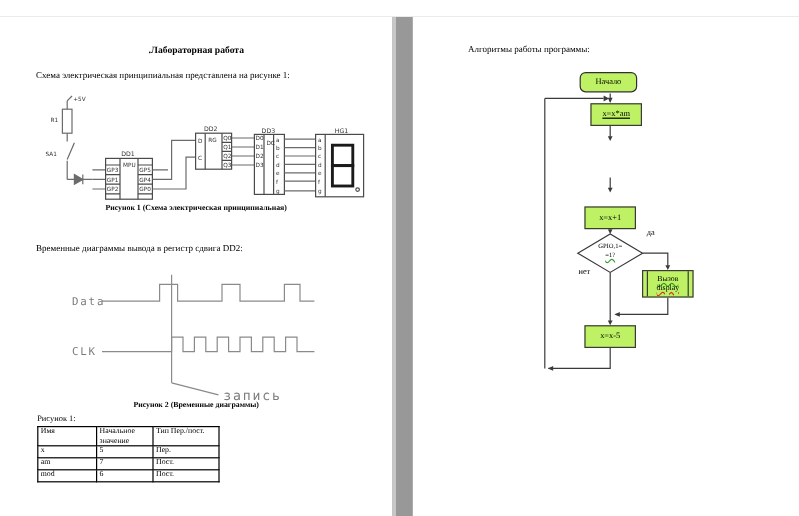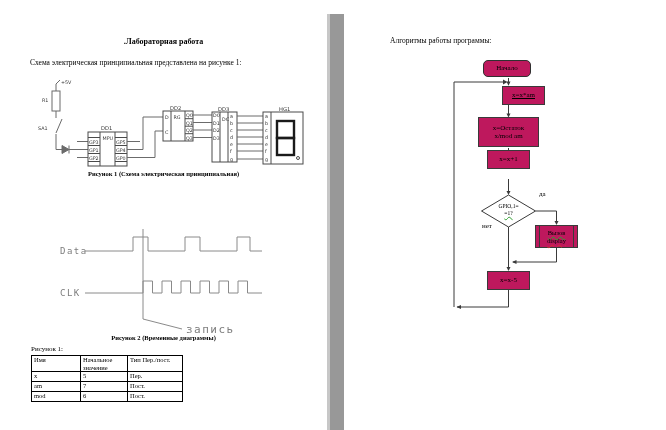--- a/index.html
+++ b/index.html
@@ -12,21 +12,21 @@
   .doc-title{top:23px;left:0;width:100%;text-align:center;font-weight:bold;font-size:8px;color:#000;}
   .body-text{font-size:7.5px;color:#000;white-space:nowrap;}
   .caption{left:0;width:100%;text-align:center;font-weight:bold;font-size:6.5px;color:#000;}
   .tbl-label{font-size:7px;color:#000;}
   .t1{border-collapse:collapse;position:absolute;left:31px;top:341px;background:#fff;}
   .t1 th,.t1 td{border:1px solid #000;font-size:6.5px;font-weight:normal;text-align:left;vertical-align:top;padding:0 2px;line-height:1.18;color:#000;}
   .t1 .c1{width:44px;}
   .t1 .c2{width:42px;}
   .t1 .c3{width:50px;}
   .t1 td{height:9px;}
-  .fc-box{position:absolute;border:1px solid #3a3a3a;background:#be185d;display:flex;flex-direction:column;align-items:center;justify-content:center;text-align:center;font-size:7px;line-height:1.2;color:#000;z-index:2;}
+  .fc-box{position:absolute;border:1px solid #3a3a3a;background:#bef264;display:flex;flex-direction:column;align-items:center;justify-content:center;text-align:center;font-size:7px;line-height:1.2;color:#000;z-index:2;}
   .fc-start{border:1.5px solid #303030;border-radius:5px;}
   .fc-label{position:absolute;font-size:7px;color:#000;z-index:2;}
   .fc-title{position:absolute;left:46px;top:22px;font-size:7.5px;color:#000;white-space:nowrap;z-index:2;}
   .fc-diamond-text{position:absolute;left:137px;top:189px;width:55px;text-align:center;font-size:5.5px;line-height:1.25;color:#000;z-index:2;}
   .inner-bar{position:absolute;top:0;bottom:0;width:1px;background:#3a3a3a;}
   .wavy-green{text-decoration-line:underline;text-decoration-style:wavy;text-decoration-color:#2e9e2e;text-decoration-thickness:1px;text-underline-offset:1px;}
   .wavy-red{text-decoration-line:underline;text-decoration-style:wavy;text-decoration-color:#d43030;text-decoration-thickness:1px;text-underline-offset:1px;}
   .sig-label{font-family:"DejaVu Sans Mono",monospace;fill:#7d7d7d;letter-spacing:1.5px;}
   .pin-text{font-family:"DejaVu Sans",sans-serif;font-size:4.8px;fill:#333;}
   .chip-name{font-family:"DejaVu Sans",sans-serif;font-size:5.2px;fill:#333;}
@@ -153,20 +153,21 @@
       <text class="pin-text" x="235" y="44">a</text>
       <text class="pin-text" x="235" y="51">b</text>
       <text class="pin-text" x="235" y="58">c</text>
       <text class="pin-text" x="235" y="65">d</text>
       <text class="pin-text" x="235" y="72">e</text>
       <text class="pin-text" x="235" y="79">f</text>
       <text class="pin-text" x="235" y="87">g</text>
     </svg>
 
     <div class="abs caption" style="top:156px;">Рисунок 1 (Схема электрическая принципиальная)</div>
+    <div class="abs body-text" style="left:30px;top:188px;">Временные диаграммы вывода в регистр сдвига DD2:</div>
 
     <svg style="left:30px;top:205px;" width="260" height="118" viewBox="0 0 260 118">
       <g stroke="#8a8a8a" stroke-width="1" fill="none">
         <path d="M55,32 H103 V18 H118 V32 H155 V18 H170 V32 H207 V18 H220 V32 H232"></path>
         <path d="M55,74 H113 V62 H122.5 V74 H132 V62 H141.5 V74 H151 V62 H160.5 V74 H170 V62 H179.5 V74 H189 V62 H198.5 V74 H208 V62 H217.5 V74 H232"></path>
         <line x1="113" y1="10" x2="113" y2="100"></line>
         <line x1="113" y1="100" x2="152" y2="110"></line>
       </g>
       <text class="sig-label" x="30" y="35" font-size="9">Data</text>
       <text class="sig-label" x="30" y="77" font-size="9">CLK</text>
@@ -230,28 +231,24 @@
         <polygon points="210.5,207 214.5,207 212.5,211"></polygon>
         <polygon points="162.5,253 166.5,253 164.5,257"></polygon>
         <polygon points="172.5,246 172.5,250 168,248"></polygon>
         <polygon points="117,291 117,295 112.5,293"></polygon>
       </g>
     </svg>
 
     <div class="fc-box fc-start" style="left:139px;top:46px;width:46px;height:15px;">
       <span>Начало</span>
     </div>
-    <div class="fc-box" style="left:158px;top:72px;width:41px;height:17px;text-decoration:underline;">
+    <div class="fc-box" style="left:148px;top:72px;width:41px;height:17px;text-decoration:underline;">
       <span>x=x*am</span>
     </div>
-    <div class="fc-box" style="left:134px;top:103px;width:59px;height:28px;">
-      <span>x=Остаток</span>
-      <span>x/mod am</span>
-    </div>
-    <div class="fc-box" style="left:143px;top:136px;width:41px;height:17px;justify-content:center;">
+    <div class="fc-box" style="left:143px;top:158px;width:41px;height:17px;justify-content:center;">
       <span>x=x+1</span>
     </div>
 
     <div class="fc-diamond-text">
       <span>GPIO,1=</span><br>
       <span class="wavy-green">=1?</span>
     </div>
     <div class="fc-label" style="left:195px;top:176px;font-family:Liberation Serif, serif;">да</div>
     <div class="fc-label" style="left:138px;top:208px;">нет</div>
 

